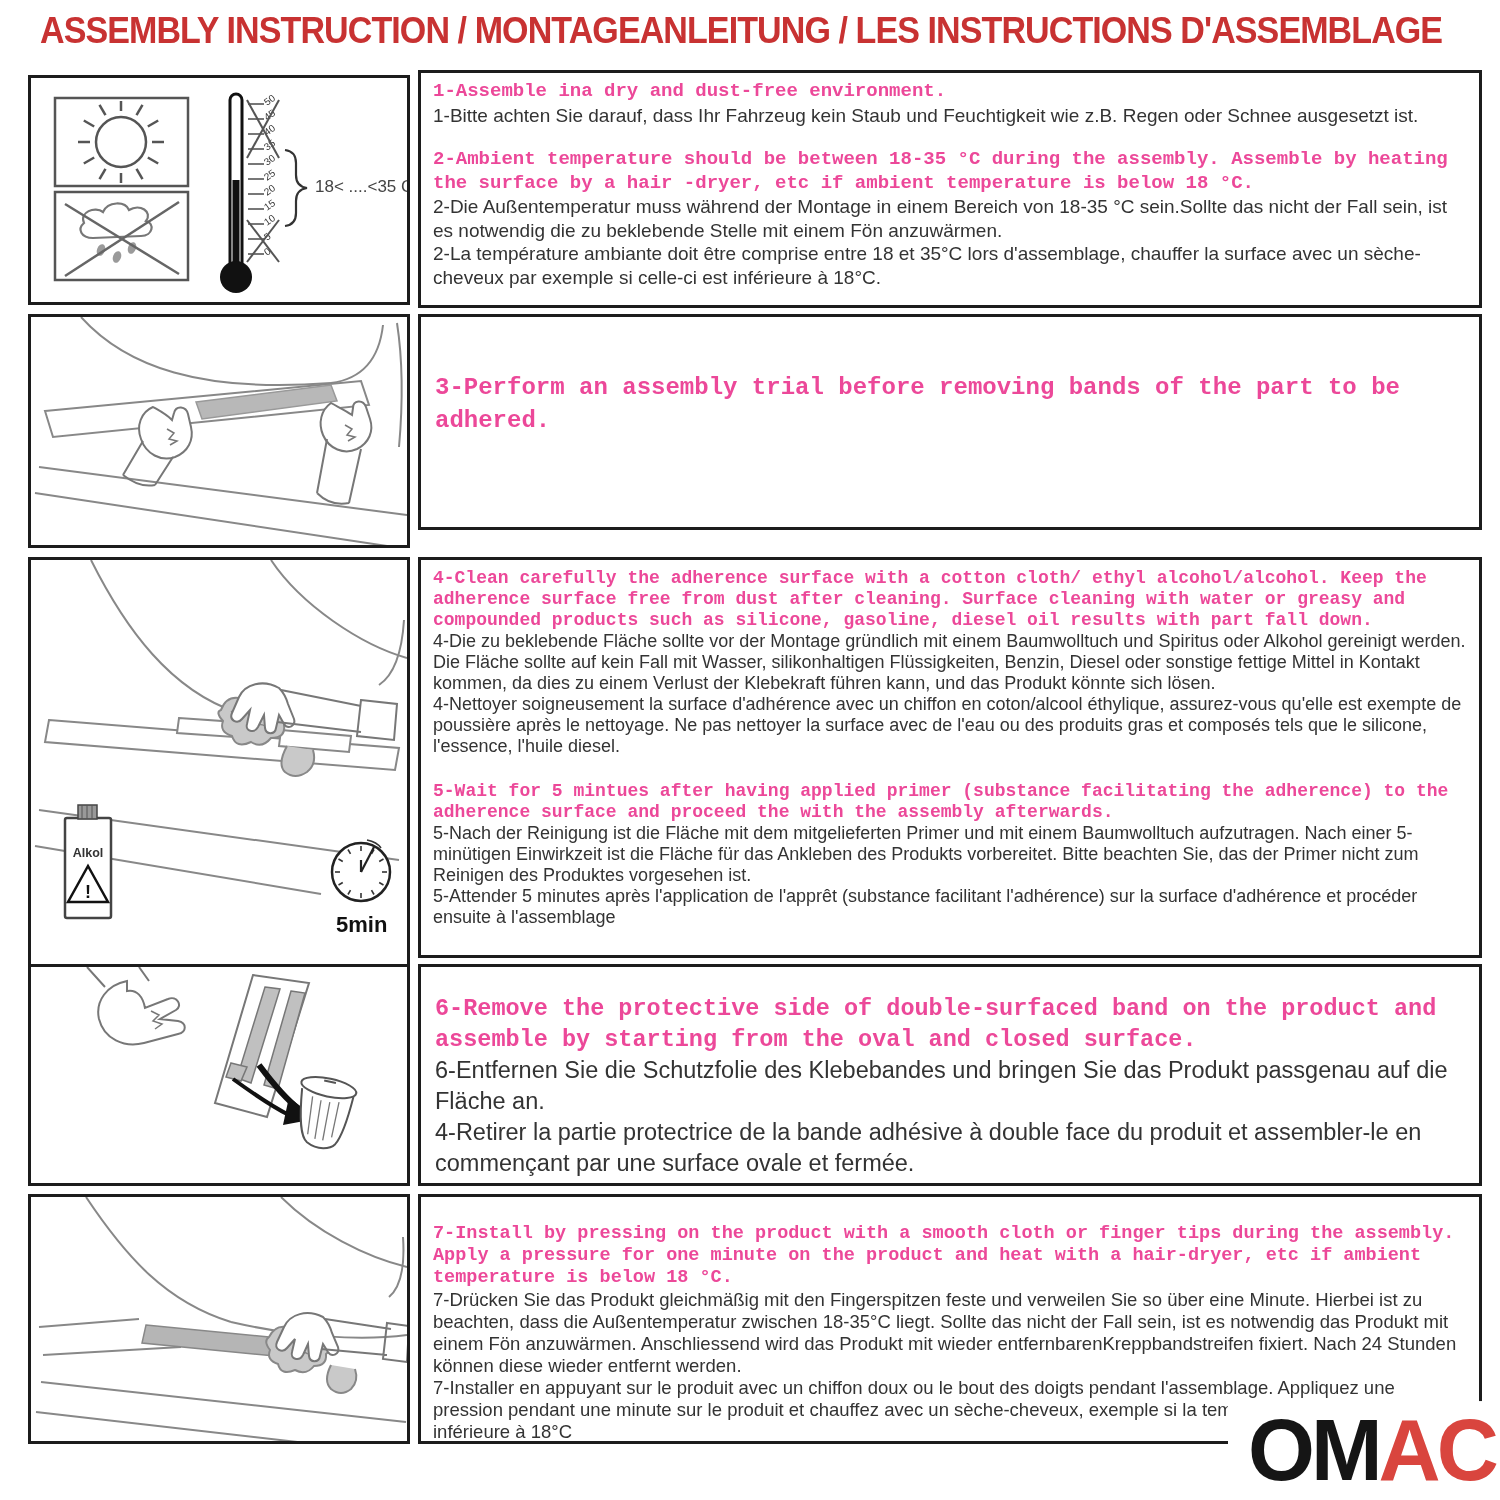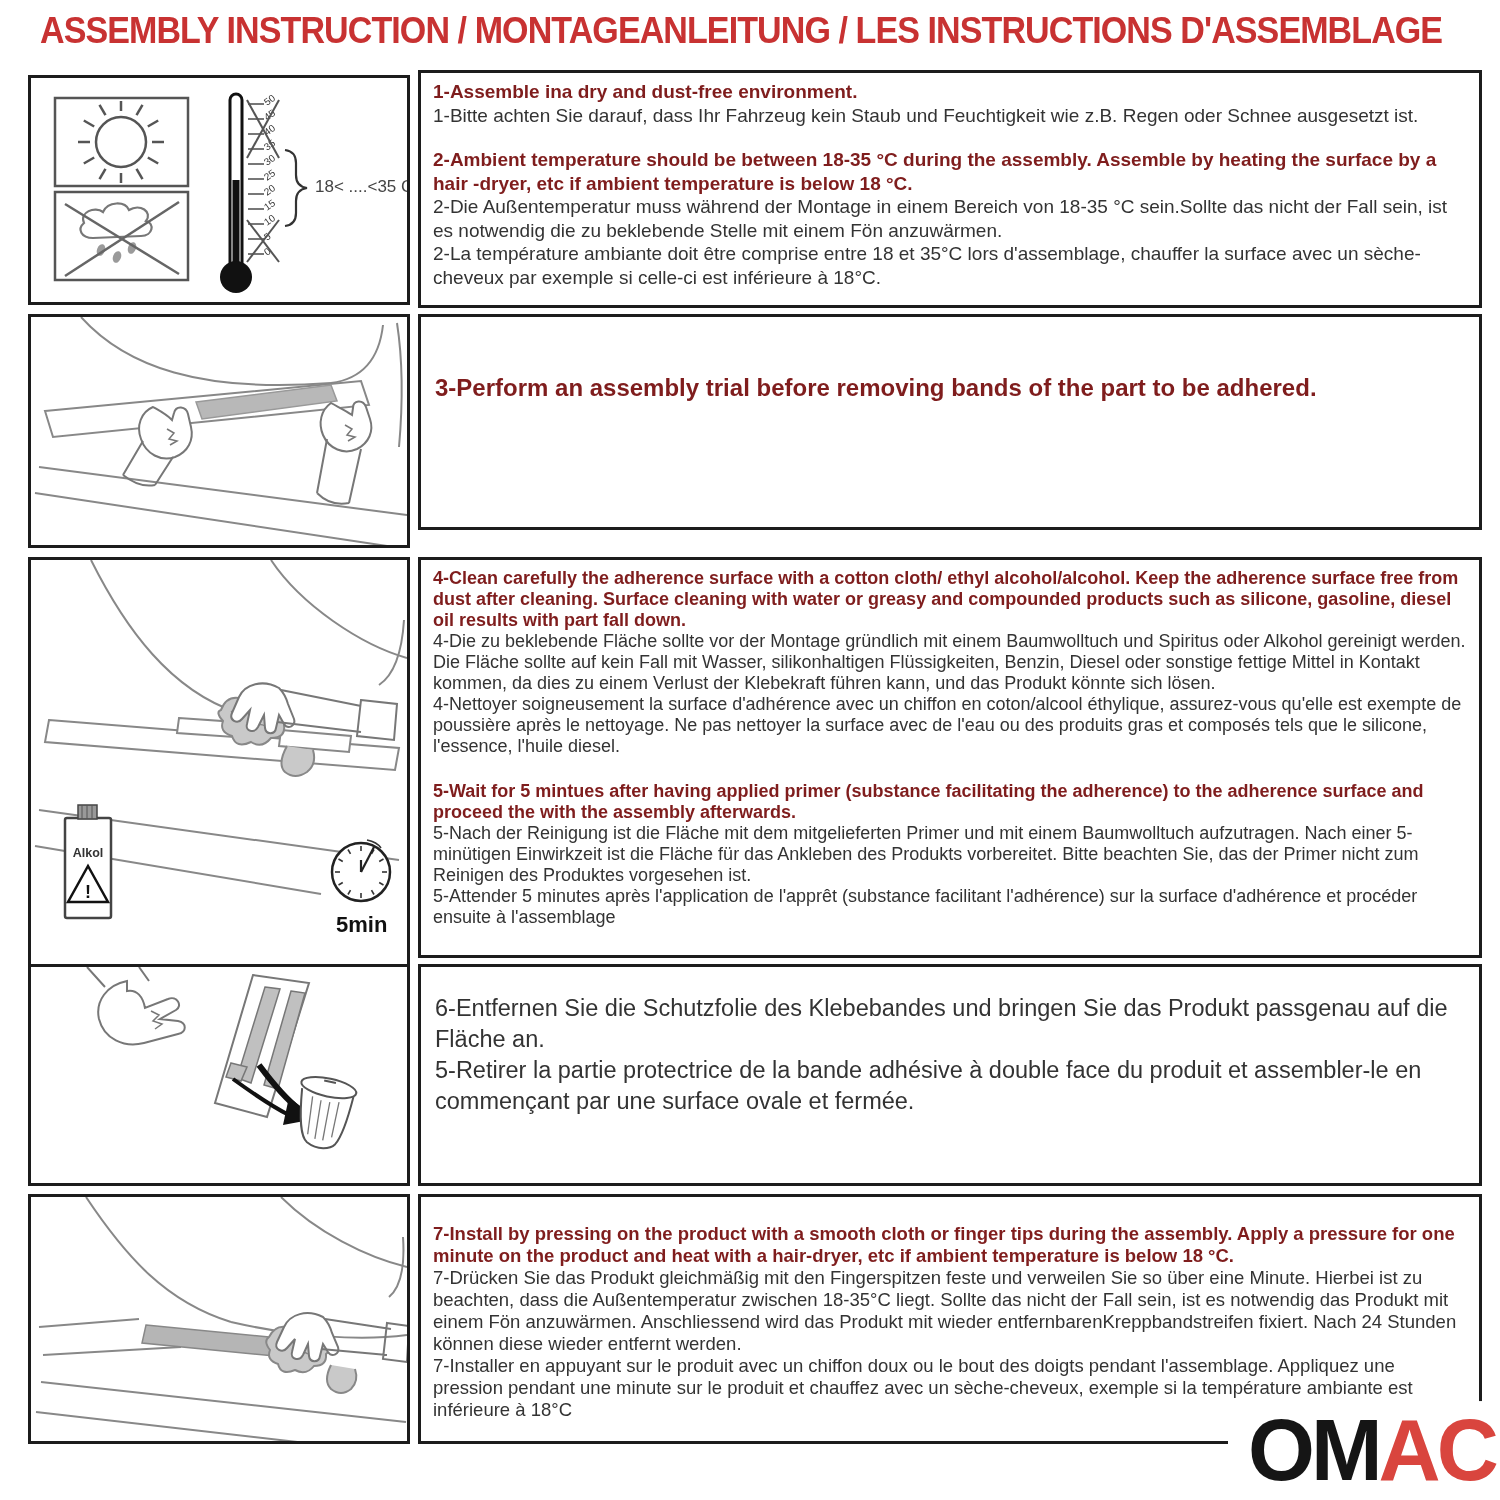--- a/index.html
+++ b/index.html
@@ -1,21 +1,21 @@
 <!DOCTYPE html>
 <html><head>
 <meta charset="utf-8">
 <style>
   html,body{margin:0;padding:0;background:#fff;}
   body{width:1500px;height:1500px;position:relative;font-family:"Liberation Sans","DejaVu Sans",sans-serif;color:#222;overflow:hidden;}
   .page-title{position:absolute;left:40px;top:10px;font-size:37px;font-weight:bold;color:#c83232;letter-spacing:-1px;transform:scaleX(0.92);transform-origin:left center;white-space:nowrap;}
   .row-left{position:absolute;left:28px;width:382px;border:3px solid #1c1c1c;background:#fff;box-sizing:border-box;}
   .row-right{position:absolute;left:418px;width:1064px;border:3px solid #1c1c1c;background:#fff;box-sizing:border-box;}
   .row-right p{margin:0;}
-  .b{font-weight:bold;color:#7f1d1d;}
+  .b{font-weight:bold;color:#ec4899;font-family:Liberation Mono, monospace;}
   .r{font-weight:normal;color:#333;}
   
   .t1{padding:7px 12px;font-size:19px;line-height:23.5px;}
   .t1 .gap{height:21px;}
   .t2{padding:54px 14px 0 14px;font-size:24px;line-height:33px;}
   .t2 p{max-width:965px;}
   .t3{padding:8px 12px;font-size:18px;line-height:21px;}
   .t3 .gap{height:24px;}
   .t4{padding:26px 14px 0 14px;font-size:23.5px;line-height:31px;}
   .t5{padding:26px 12px;font-size:18.5px;line-height:22px;}
@@ -228,22 +228,23 @@
       <g stroke="#777" stroke-width="1.3">
         <line x1="278" y1="132" x2="281" y2="170"></line>
           <line x1="287" y1="134" x2="289" y2="173"></line>
         <line x1="296" y1="134" x2="297" y2="173"></line>
           <line x1="305" y1="132" x2="305" y2="168"></line>
       </g>
     </g>
   </svg>
 </div>
 <div class="row-right t4" style="top:964px;height:222px;">
+  <p class="b">6-Remove the protective side of double-surfaced band on the product and assemble by starting from the oval and closed surface.</p>
   <p class="r">6-Entfernen Sie die Schutzfolie des Klebebandes und bringen Sie das Produkt passgenau auf die Fläche an.</p>
-  <p class="r">5-Retirer la partie protectrice de la bande adhésive à double face du produit et assembler-le en commençant par une surface ovale et fermée.</p>
+  <p class="r">4-Retirer la partie protectrice de la bande adhésive à double face du produit et assembler-le en commençant par une surface ovale et fermée.</p>
 </div>
 
 <div class="row-left" style="top:1194px;height:250px;">
   <svg viewBox="0 0 376 244" width="376" height="244">
     <g fill="none" stroke="#888" stroke-width="2">
       <path d="M55,0 C95,60 135,105 200,125"></path>
       <path d="M200,125 C265,140 330,144 376,138"></path>
       <path d="M250,0 C285,35 335,60 376,70"></path>
       <path d="M358,100 C370,90 374,70 372,40"></path>
       <path d="M10,185 L375,225"></path>

